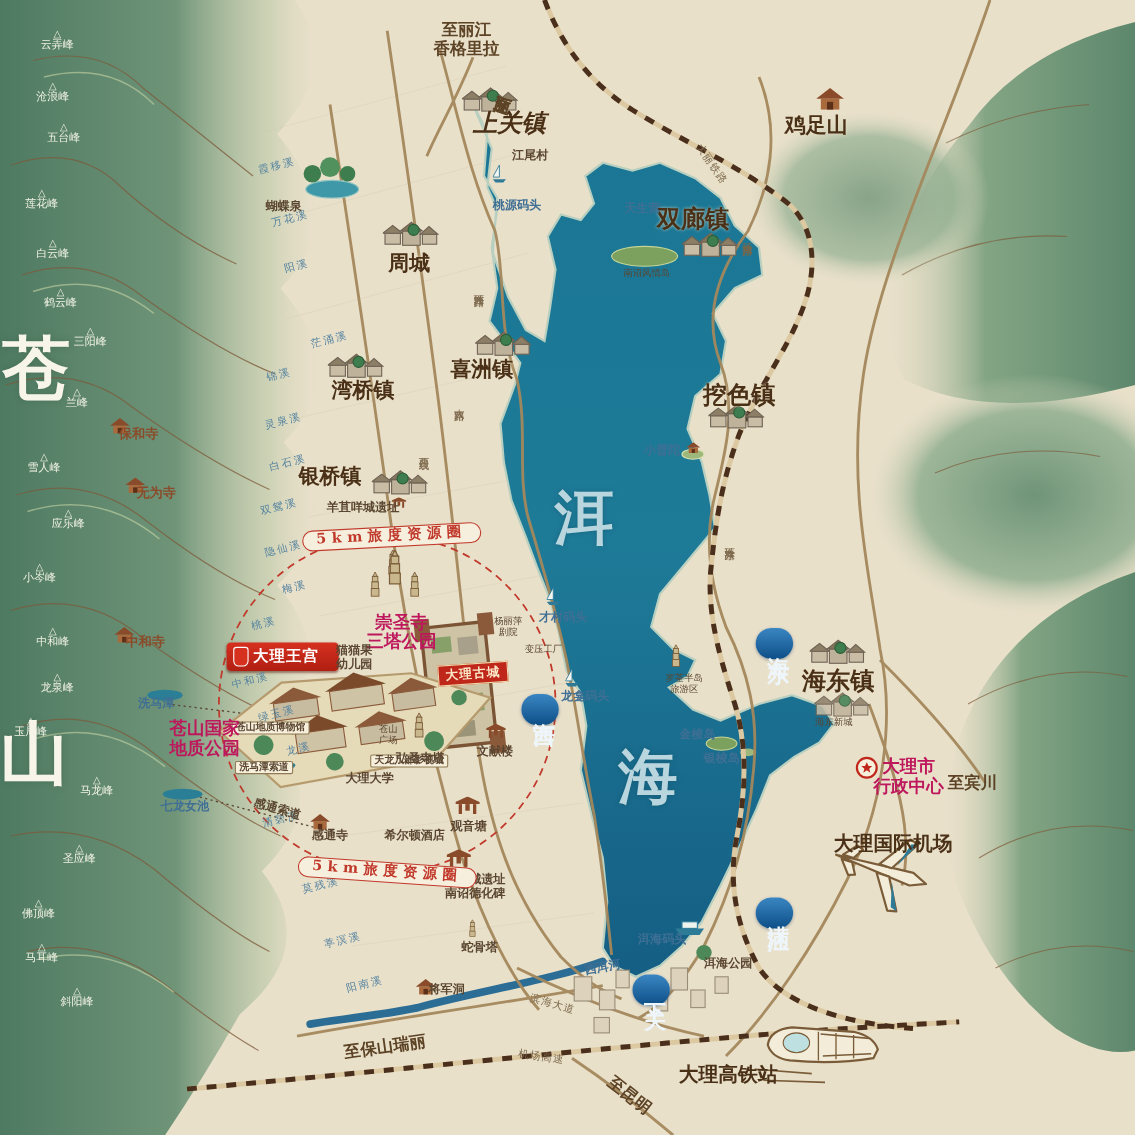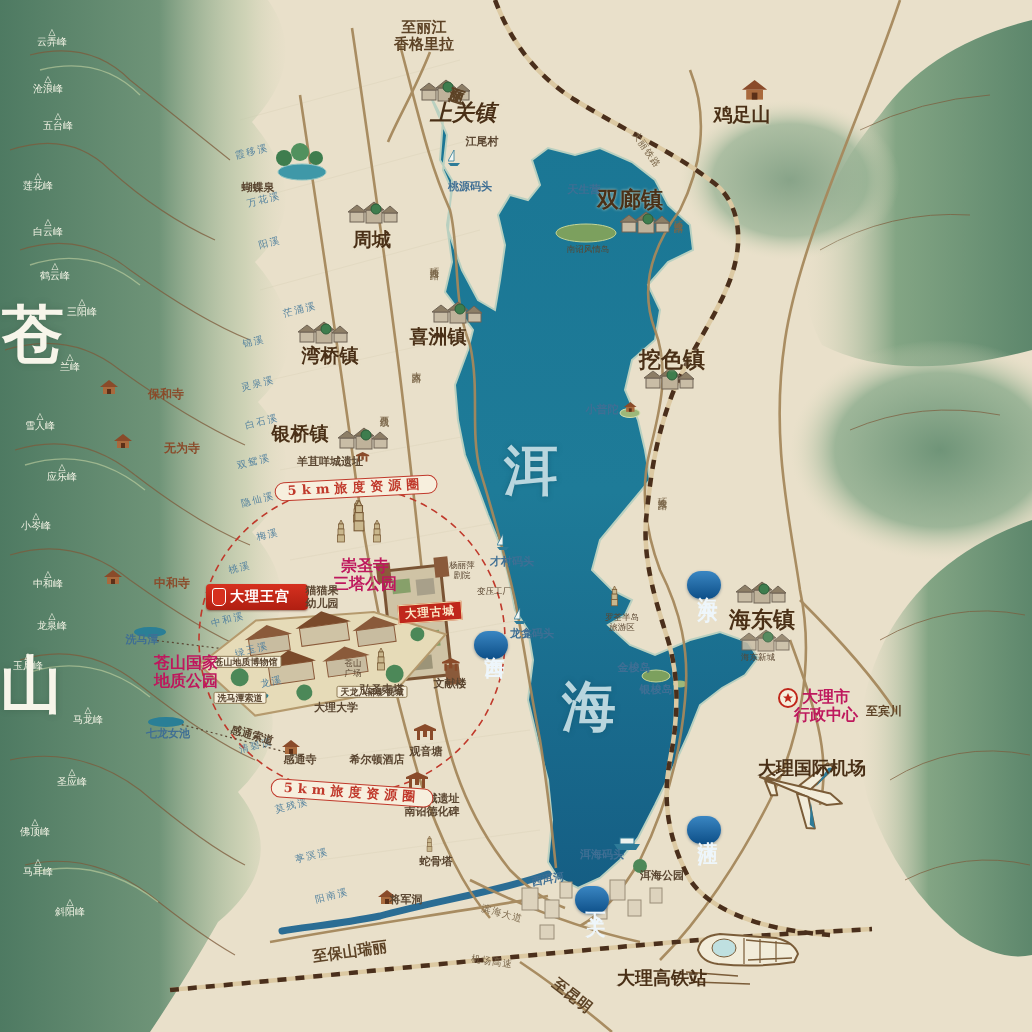--- a/index.html
+++ b/index.html
@@ -9,33 +9,33 @@
   #base{position:absolute;left:0;top:0;}
   .lab{position:absolute;transform:translate(-50%,-50%);white-space:pre-line;
        text-align:center;line-height:1.15;pointer-events:none;}
   .bigchar{font-size:62px;color:#f7f5ea;letter-spacing:2px;font-weight:bold;
        text-shadow:0 0 6px rgba(60,90,70,.45);}
   .bigchar.lake{color:#b9d6de;text-shadow:0 0 5px rgba(15,80,100,.5);font-size:54px;}
   .town{font-size:19px;font-weight:bold;color:#4a3017;text-shadow:0 0 3px rgba(238,228,200,.8);}
   .town.lg{font-size:22px;}
   .peak{font-size:10px;color:#f2f3e4;line-height:1.05;}
   .peak i{font-style:normal;font-size:9px;display:block;}
-  .mtemple{font-size:12px;color:#8a4b2a;font-weight:bold;margin-left:40px;}
+  .mtemple{font-size:12px;color:#8a4b2a;font-weight:bold;}
   .stream{font-size:9.5px;color:#55839f;letter-spacing:2px;}
   .poi{font-size:11px;color:#5a4631;font-weight:bold;}
   .poi.blue{color:#3f6f94;}
   .poi.big{font-size:16px;color:#be185d;}
   .poi.xl{font-size:18px;color:#4a3017;}
   .poi.tiny{font-size:8.5px;font-weight:normal;}
   .poi.box{background:#f6efdc;border:1px solid #8f7a55;border-radius:2px;
        padding:0 3px;font-size:9px;color:#5a4631;}
   .roadlbl{font-size:9.5px;color:#7b674a;letter-spacing:1px;}
   .vert{writing-mode:vertical-rl;text-orientation:upright;}
   .dir{font-size:15px;font-weight:bold;color:#5d4326;}
-  .dir.sm{font-size:12px;}
+  .dir.sm{font-size:15px;}
   .region{width:30px;padding:10px 2px;border-radius:15px;
        background:linear-gradient(180deg,#3a86c2,#0d4f88);
        color:#eef6fb;font-size:20px;font-weight:bold;letter-spacing:4px;
        box-shadow:0 1px 3px rgba(0,40,80,.4);line-height:1.1;}
   .pill{background:#f7efdd;border:1.5px solid #c0392b;border-radius:12px;
        padding:1px 12px;font-size:13px;font-weight:bold;color:#c0392b;letter-spacing:5px;}
   #logo{position:absolute;left:206px;top:584px;width:102px;height:26px;
        background:linear-gradient(180deg,#d6301f,#b01f12);border-radius:4px;
        display:flex;align-items:center;gap:4px;padding:0 6px;box-sizing:border-box;
        box-shadow:0 1px 2px rgba(80,20,10,.5);}

